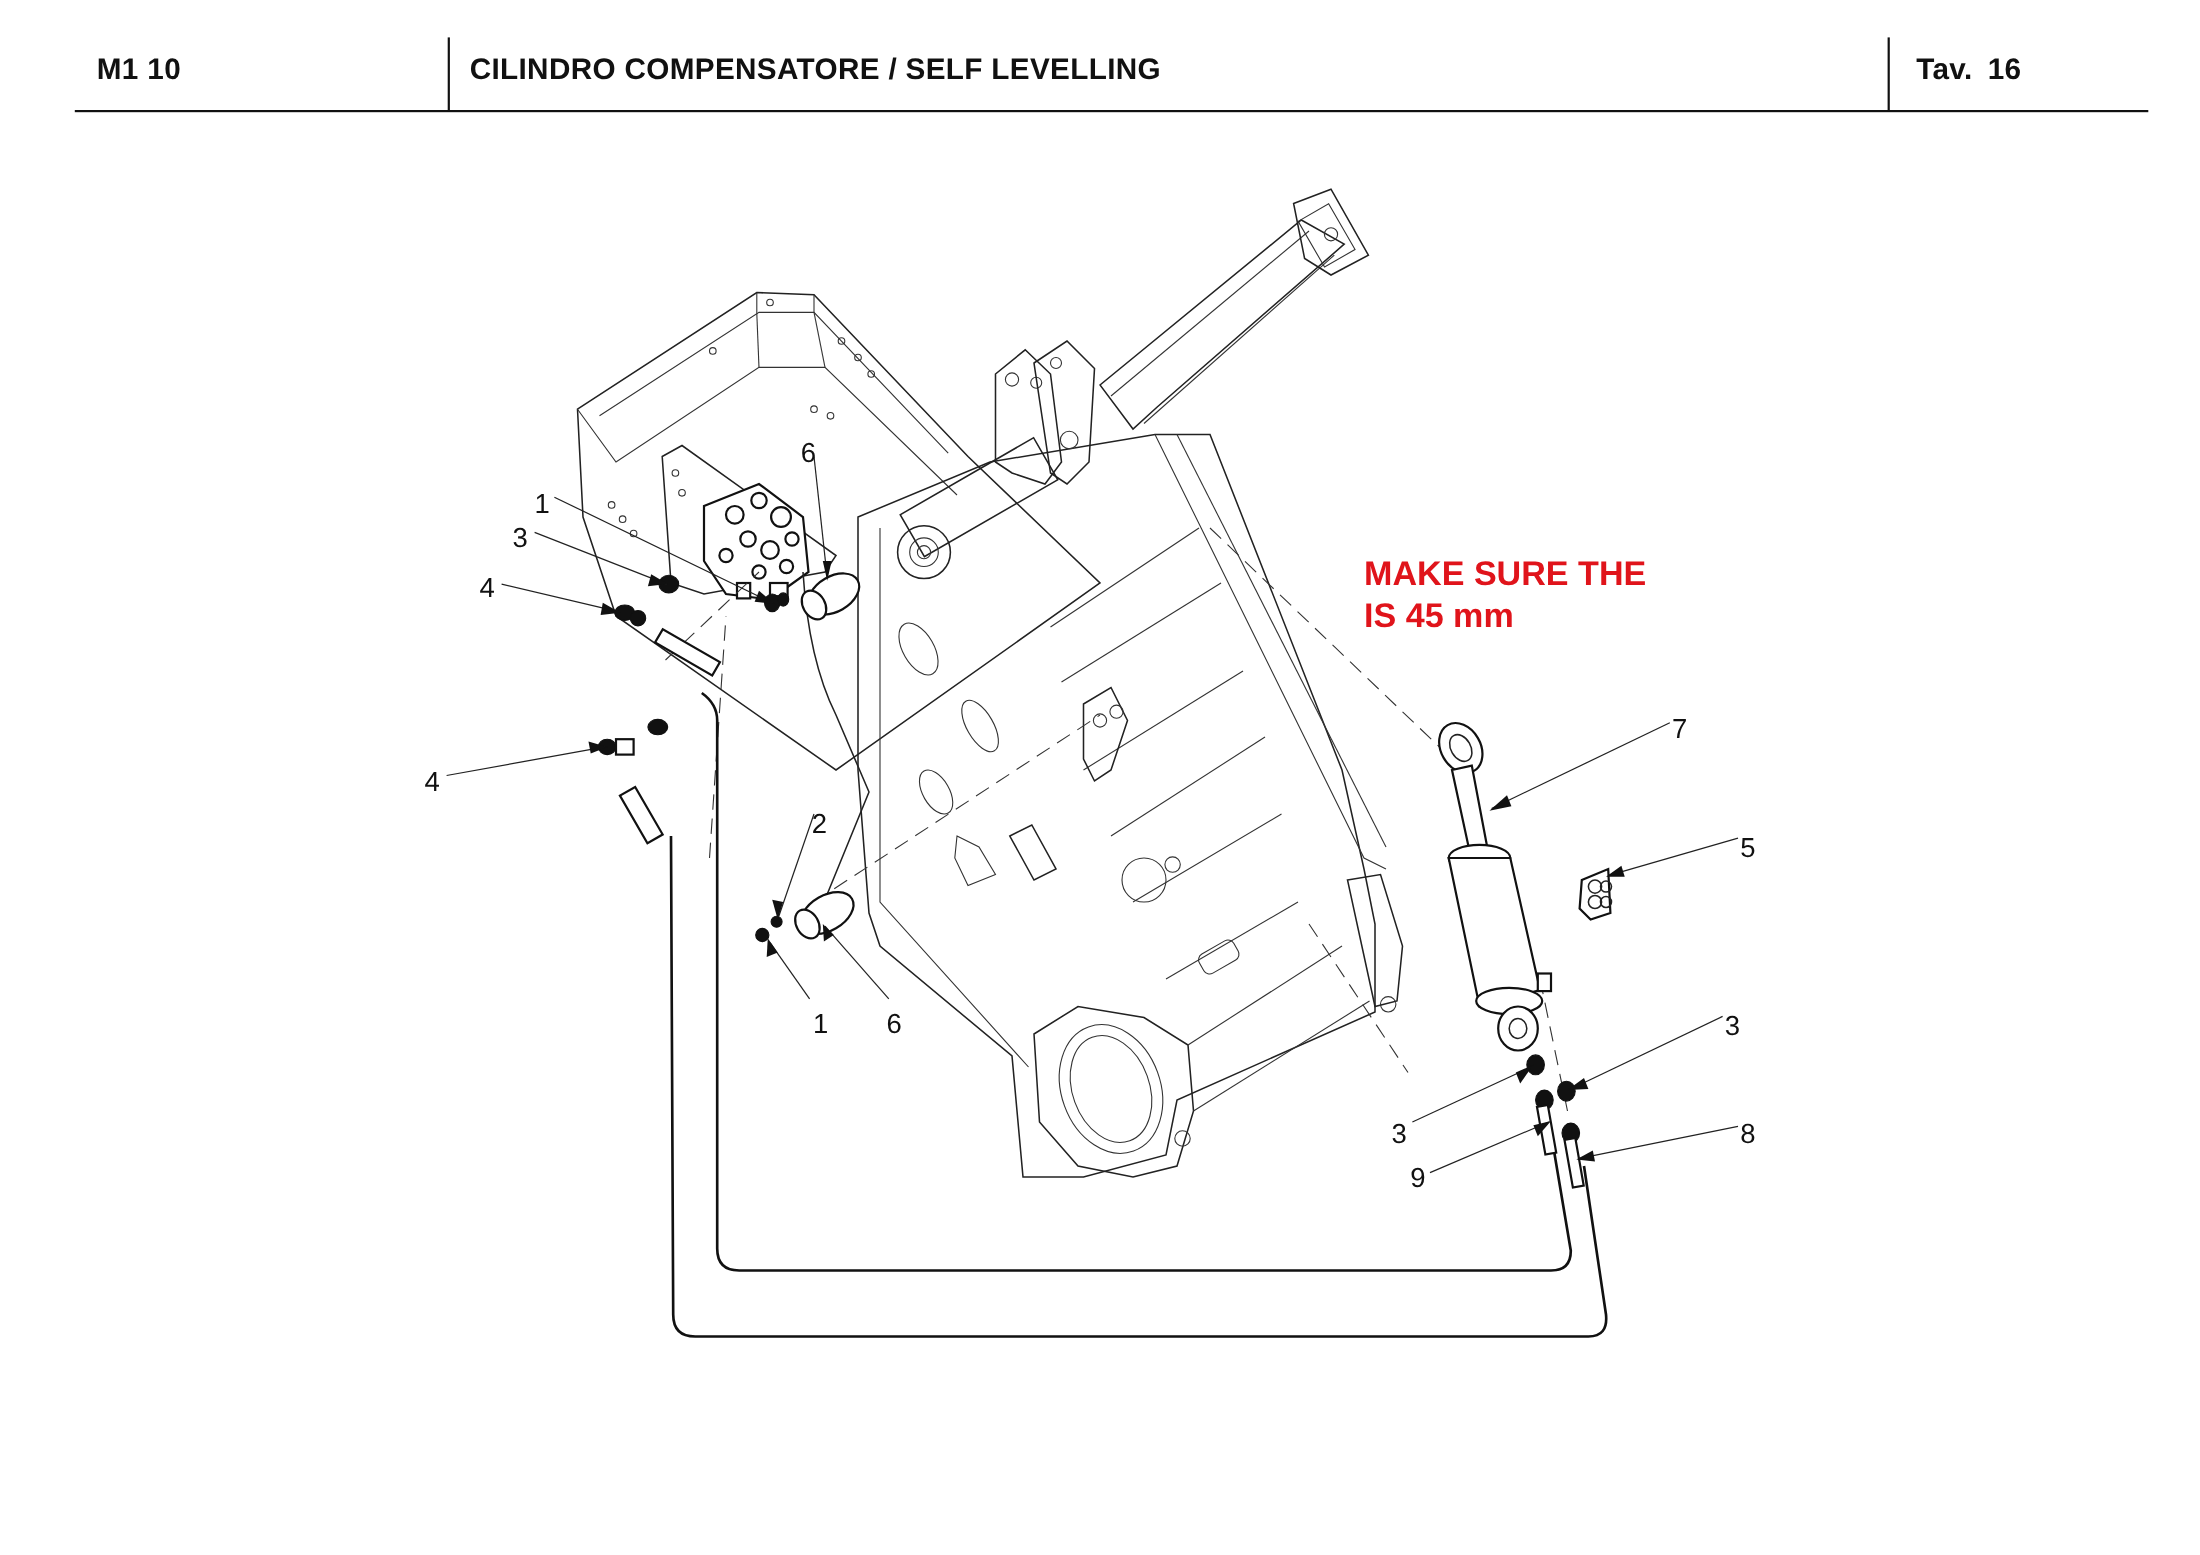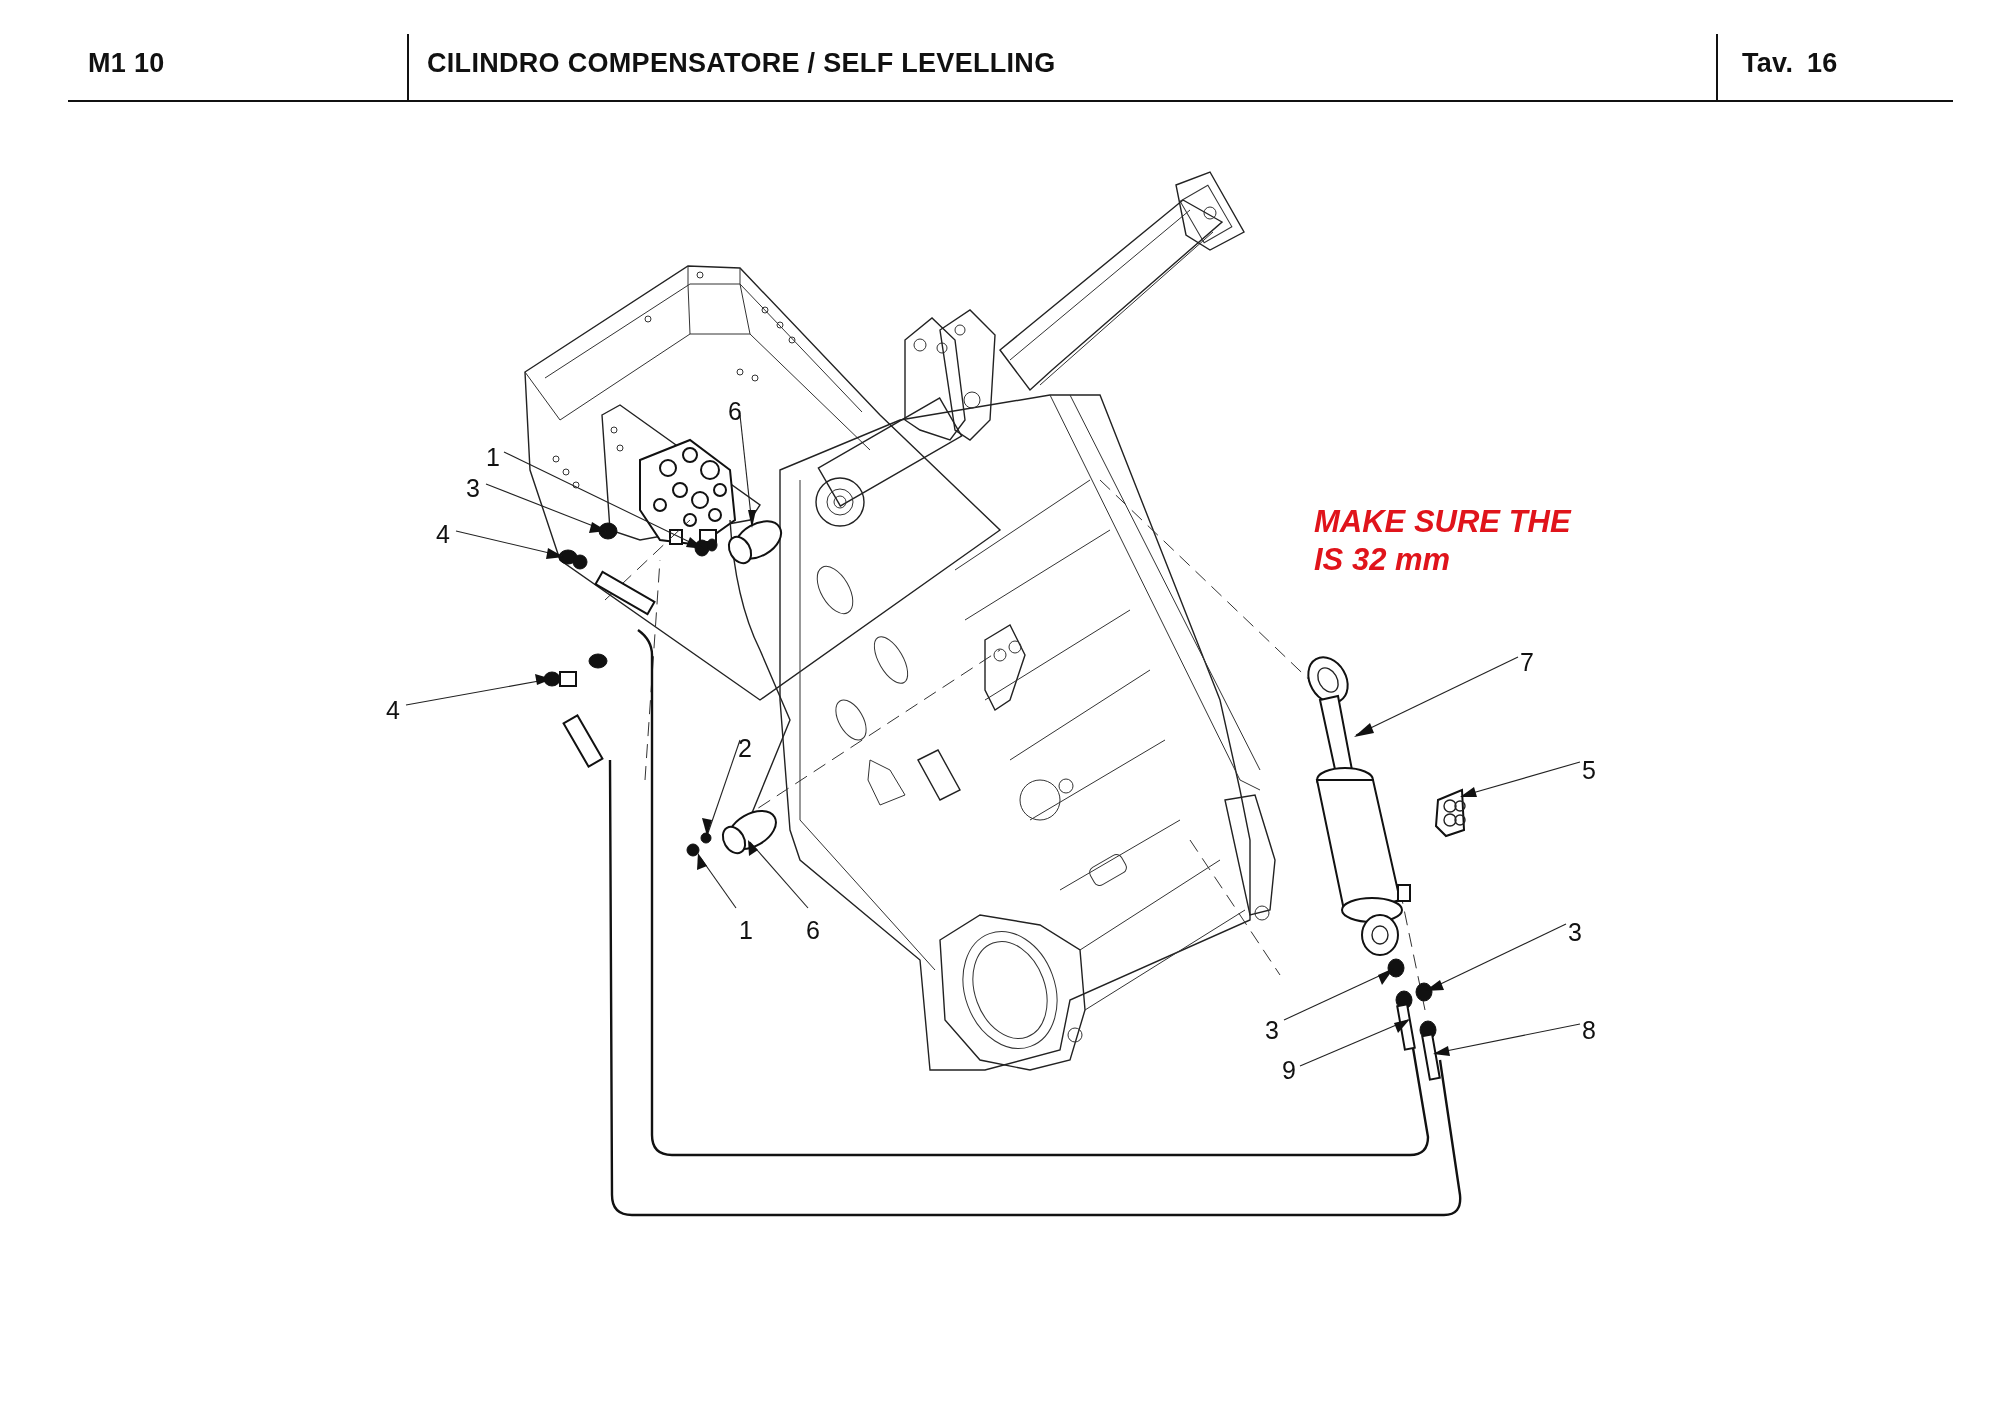--- a/index.html
+++ b/index.html
@@ -3,22 +3,22 @@
 <meta charset="utf-8">
 <style>
   html, body { margin: 0; padding: 0; background: #ffffff; }
   body { width: 2000px; height: 1414px; position: relative; overflow: hidden;
          font-family: "Liberation Sans", sans-serif; color: #111; }
   .hdr-text { position: absolute; top: 48px; font-size: 27px; font-weight: bold; letter-spacing: 0.3px; text-align: center; }
   #hdr-code { left: 88px; }
   #hdr-title { left: 427px; }
   #hdr-tav { left: 1742px; word-spacing: 6px; }
   .hline { position: absolute; background: #111; }
-  #note { position: absolute; left: 1314px; top: 503px; color: #e0141b; font-weight: bold;
-          font-size: 31px; line-height: 38px; font-style: italic; }
+  #note { position: absolute; left: 1240px; top: 503px; color: #e0141b; font-weight: bold;
+          font-size: 31px; line-height: 38px; }
   #note div { white-space: nowrap; }
   svg#drawing { position: absolute; left: 0; top: 0; }
   .callout { font-family: "Liberation Sans", sans-serif; font-size: 25px; fill: #111; }
   .ln { stroke: #222; stroke-width: 1.4; fill: none; }
   .thin { stroke: #333; stroke-width: 1; fill: none; }
   .dash { stroke: #333; stroke-width: 1; fill: none; stroke-dasharray: 14 8; }
   .hose { stroke: #111; stroke-width: 2.4; fill: none; }
   .lead { stroke: #222; stroke-width: 1.1; fill: none; }
   .part { fill: #fff; stroke: #111; stroke-width: 2; }
   .solid { fill: #111; stroke: #111; }
@@ -31,21 +31,21 @@
   <div id="hdr-code" class="hdr-text">M1 10</div>
   <div id="hdr-title" class="hdr-text">CILINDRO COMPENSATORE / SELF LEVELLING</div>
   <div id="hdr-tav" class="hdr-text">Tav.  16</div>
   <div class="hline" style="left:68px; top:100px; width:1885px; height:2px;"></div>
   <div class="hline" style="left:407px; top:34px; width:2px; height:67px;"></div>
   <div class="hline" style="left:1716px; top:34px; width:2px; height:67px;"></div>
 </div>
 
 <div id="note">
   <div>MAKE SURE THE</div>
-  <div>IS 32 mm</div>
+  <div>IS 45 mm</div>
 </div>
 
 <svg id="drawing" width="2000" height="1414" viewBox="0 0 2000 1414">
 
   <g>
     <polygon class="ln" points="525,372 688,266 740,268 880,415 1000,530 760,700 560,560 530,470"></polygon>
     <polyline class="thin" points="545,378 690,284 740,284 862,412"></polyline>
     <line class="thin" x1="688" y1="266" x2="688" y2="285"></line>
     <line class="thin" x1="740" y1="268" x2="740" y2="284"></line>
     <polyline class="thin" points="525,372 560,420 690,334 750,334 870,450"></polyline>

